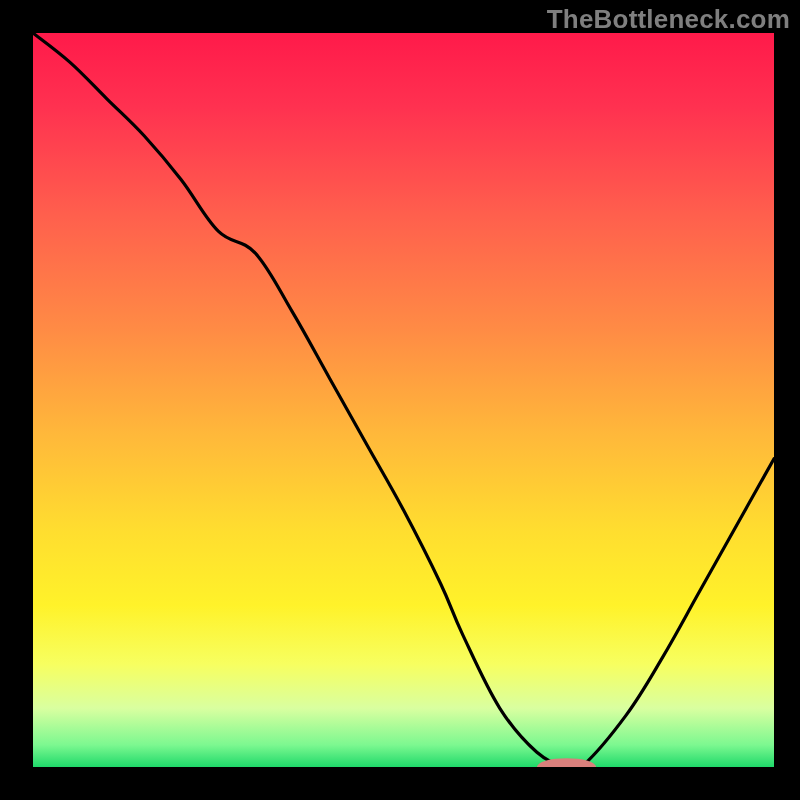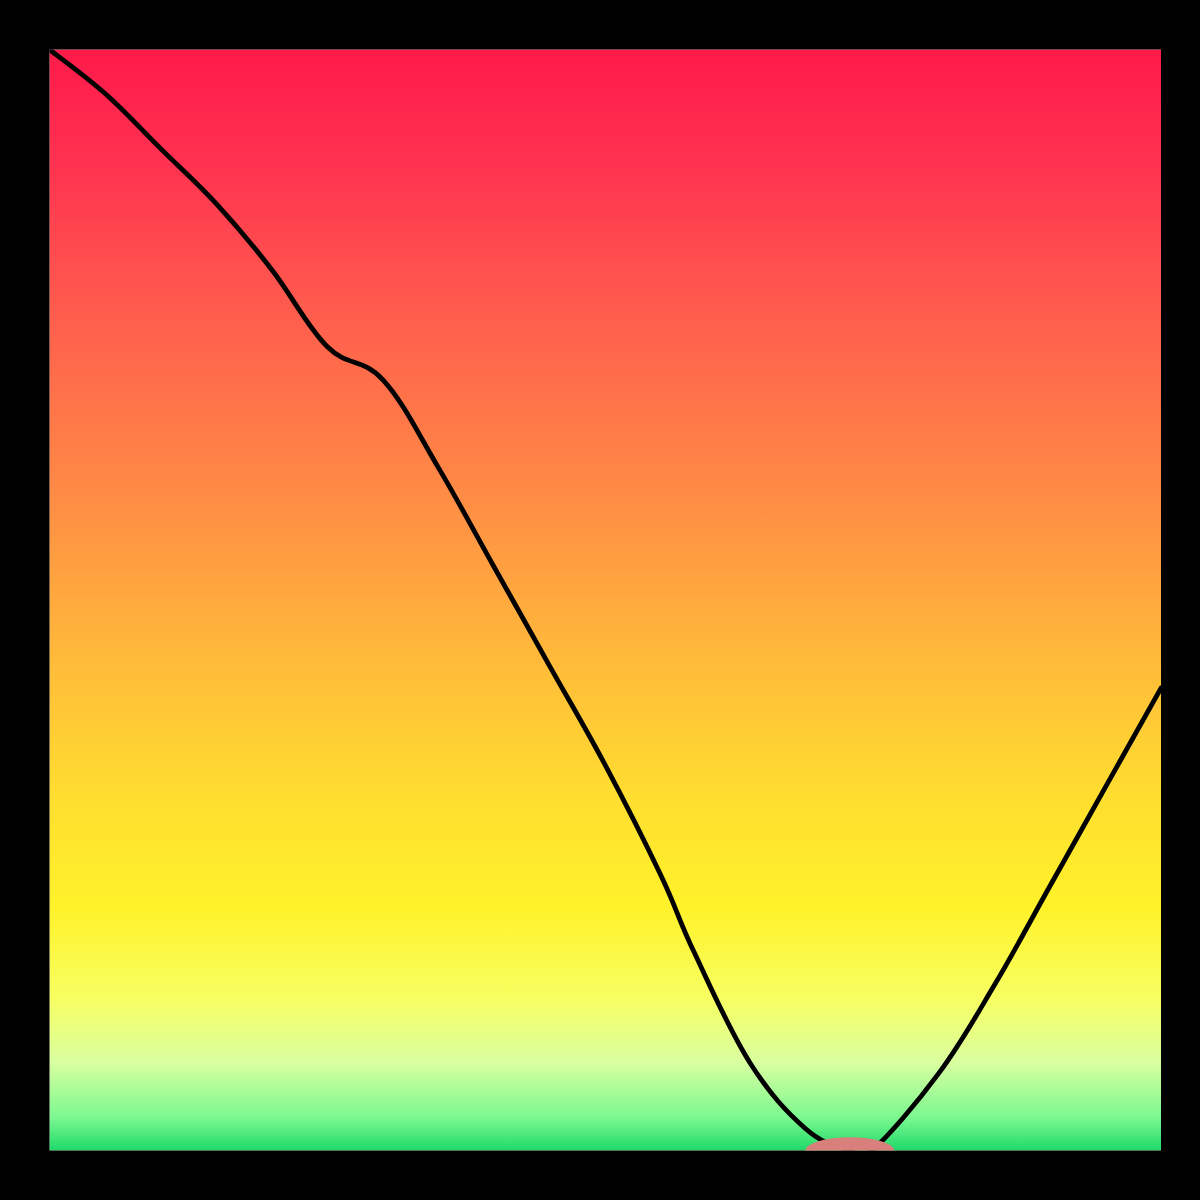--- a/index.html
+++ b/index.html
@@ -59,13 +59,14 @@
 
     <rect id="bg-rect" x="33" y="33" width="741" height="734" fill="url(#bg-grad)"></rect>
 
     <rect id="border-rect" x="16.5" y="16.5" width="774" height="767" fill="none" stroke="#000000" stroke-width="33"></rect>
 
     <path id="curve-path" fill="none" stroke="#000" stroke-width="3.2" stroke-linejoin="round" stroke-linecap="round" clip-path="url(#plot-clip)" d="M 33.00 33.00 C 39.79 38.38, 56.47 50.25, 70.05 62.36 C 83.64 74.47, 93.52 85.60, 107.10 99.06 C 120.69 112.52, 130.56 120.96, 144.15 135.76 C 157.73 150.56, 167.62 162.31, 181.20 179.80 C 194.79 197.29, 204.67 217.72, 218.25 231.18 C 231.83 244.64, 241.71 238.40, 255.30 253.20 C 268.88 268.00, 278.76 289.04, 292.35 311.92 C 305.94 334.80, 315.82 353.76, 329.40 377.98 C 342.99 402.20, 352.87 419.82, 366.45 444.04 C 380.03 468.26, 389.92 484.53, 403.50 510.10 C 417.08 535.67, 429.68 560.62, 440.55 583.50 C 451.42 606.38, 451.91 612.00, 462.78 634.88 C 473.65 657.76, 486.24 686.75, 499.83 708.28 C 513.41 729.81, 524.65 741.55, 536.88 752.32 C 549.11 763.09, 558.37 764.31, 566.52 767.00 C 574.67 769.69, 570.47 776.42, 581.34 767.00 C 592.21 757.58, 610.86 735.81, 625.80 715.62 C 640.74 695.43, 649.26 679.78, 662.85 656.90 C 676.44 634.02, 686.31 615.06, 699.90 590.84 C 713.49 566.62, 723.36 549.00, 736.95 524.78 C 750.53 500.56, 767.21 470.83, 774.00 458.72"></path>
 
     <ellipse id="marker-ell" cx="566.52" cy="767" rx="29.64" ry="8.808" fill="#d9807c" clip-path="url(#plot-clip)"></ellipse>
   </svg>
 
+  <div class="watermark">TheBottleneck.com</div>
 </div>
 
 </body></html>

